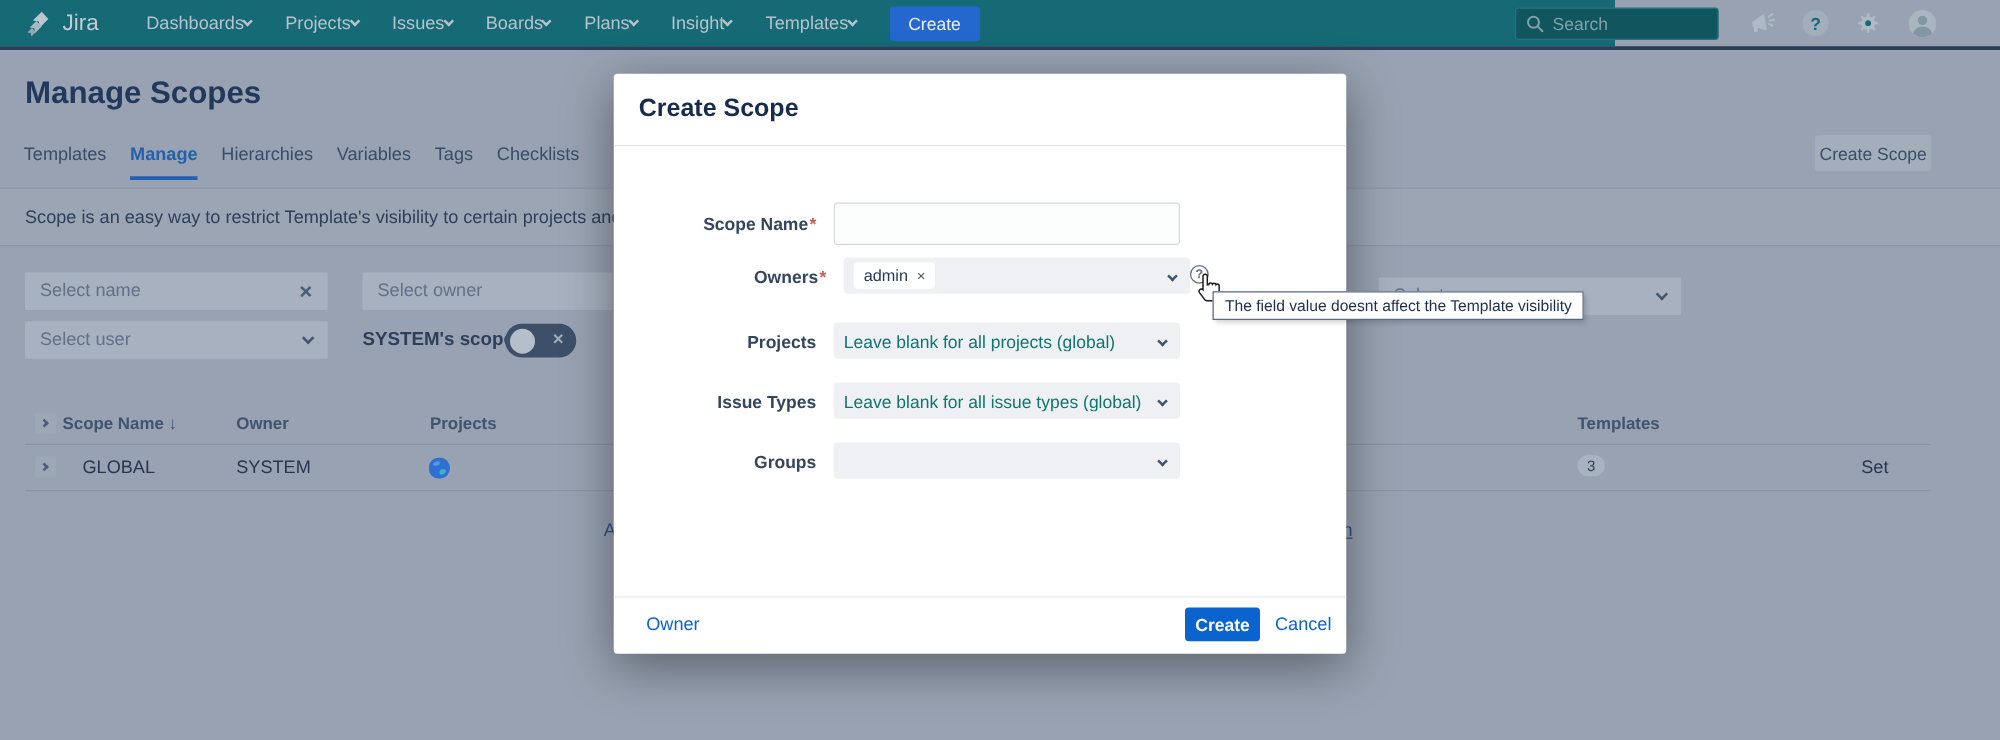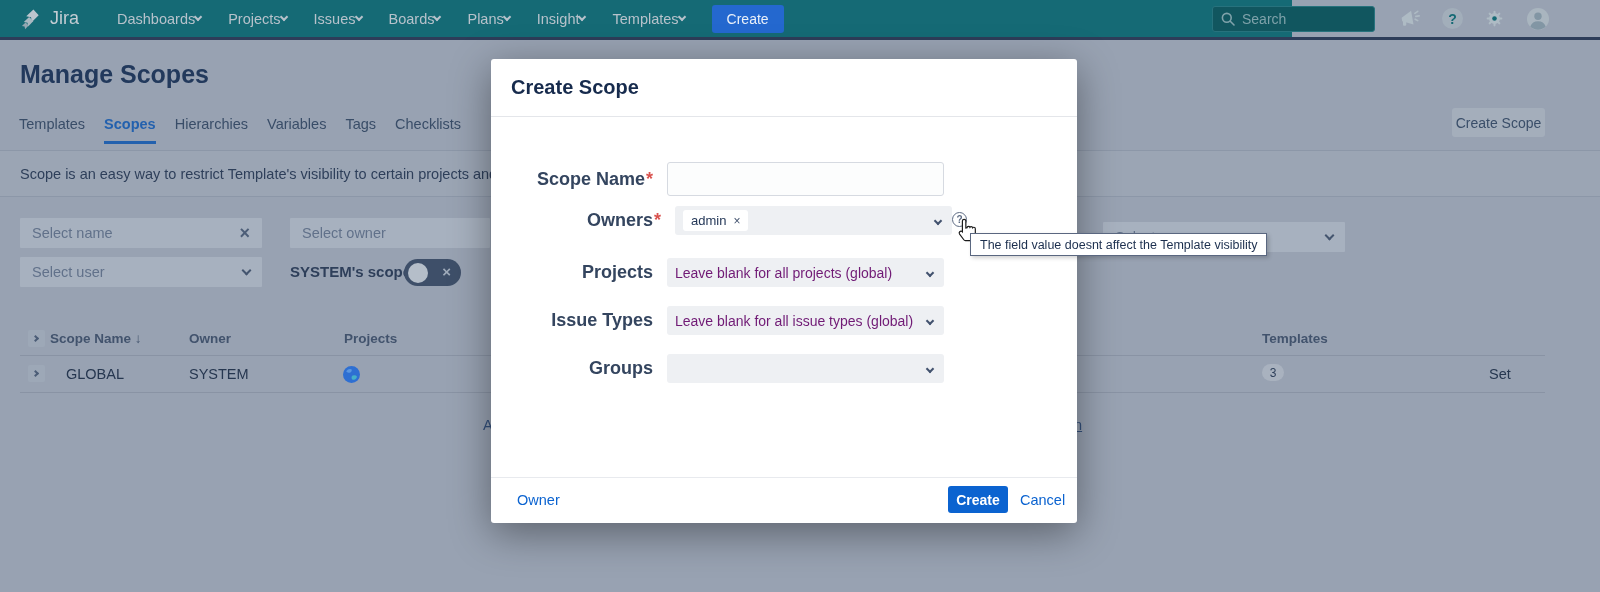--- a/index.html
+++ b/index.html
@@ -46,26 +46,26 @@
   .th { position:absolute; font-size:13.5px; font-weight:700; color:#42536d; }
   .td { position:absolute; font-size:14.5px; color:#263750; }
   .badge { position:absolute; left:1262px; top:364px; min-width:22px; height:17px; background:#a9b2bf; border-radius:9px; font-size:12px; color:#2e3f5a; display:flex; align-items:center; justify-content:center; padding:0 6px; }
   .fragment { position:absolute; font-size:14.5px; color:#33507c; z-index:1; }
 
   
   .modal { position:absolute; left:491px; top:59px; width:586px; height:464px; background:#ffffff; border-radius:3px; box-shadow:0 10px 40px rgba(0,0,0,.4); z-index:10; }
   .modal-title { position:absolute; left:20px; top:17px; font-size:20px; font-weight:600; color:#172b4d; }
   .modal-hdiv { position:absolute; left:0; top:57px; width:586px; height:1px; background:#e4e6ea; }
   .frow { position:absolute; left:0; width:586px; display:flex; align-items:center; }
-  .flabel { width:162px; text-align:right; font-size:18px; color:#34455f; font-weight:600; }
+  .flabel { width:162px; text-align:right; font-size:14px; color:#34455f; font-weight:600; }
   .req { color:#d9534f; margin-left:1px; }
   .fctrl { margin-left:14px; width:277px; position:relative; }
   .txt-input { width:277px; height:34px; background:#fcfdfd; border:1px solid #d6dae1; border-radius:3px; font-size:14px; color:#172b4d; padding:0 8px; font-family:inherit; outline:none; }
   .gsel { width:277px; height:29px; background:#eef0f3; border-radius:3px; display:flex; align-items:center; padding:0 26px 0 8px; cursor:pointer; }
-  .gsel .ph { font-size:14px; color:#701a75; white-space:nowrap; overflow:hidden; }
+  .gsel .ph { font-size:14px; color:#0f766e; white-space:nowrap; overflow:hidden; }
   .gsel-chev { position:absolute; right:11px; top:12px; width:6px; height:6px; border-right:2px solid #42526e; border-bottom:2px solid #42526e; transform:rotate(45deg); }
   .chip { display:inline-flex; align-items:center; gap:7px; background:#ffffff; border-radius:3px; padding:3px 8px; font-size:13px; color:#253858; }
   .chip .cx { font-size:12px; color:#42526e; cursor:pointer; }
   .q-icon { position:absolute; left:461px; top:153px; width:15px; height:15px; border:1.5px solid #5e6c84; border-radius:50%; color:#5e6c84; font-size:10px; font-weight:bold; display:flex; align-items:center; justify-content:center; }
   .cursor-svg { position:absolute; left:464px; top:158px; z-index:12; }
   .modal-fdiv { position:absolute; left:0; top:418px; width:586px; height:1px; background:#e8eaee; }
   .mlink { position:absolute; font-size:14.5px; color:#0b63d0; cursor:pointer; }
   .mcreate { position:absolute; left:457px; top:427px; width:60px; height:27px; background:#0b63d0; color:#ffffff; border:none; border-radius:3px; font-size:14px; font-weight:600; cursor:pointer; }
 
   .tooltip { position:absolute; left:970px; top:233px; height:23px; background:#ffffff; border:1px solid #5a6780; box-shadow:2px 2px 4px rgba(0,0,0,.18); display:flex; align-items:center; padding:0 9px; z-index:40; }
@@ -148,21 +148,21 @@
     <circle cx="12" cy="12" r="11" fill="#a9b5bf"></circle>
     <circle cx="12" cy="9.3" r="3.7" fill="#8296a4"></circle>
     <path d="M4.3 19.6 a8.2 8.2 0 0 1 15.4 0 a11 11 0 0 1 -15.4 0 z" fill="#8296a4"></path>
   </svg>
 </div>
 
 <h1 class="page-title">Manage Scopes</h1>
 
 <div class="tabs">
   <div class="tab">Templates</div>
-  <div class="tab active">Scopes</div>
+  <div class="tab active">Manage</div>
   <div class="tab">Hierarchies</div>
   <div class="tab">Variables</div>
   <div class="tab">Tags</div>
   <div class="tab">Checklists</div>
 </div>
 
 <button class="create-scope-btn">Create Scope</button>
 
 <div class="desc-band">
   <span>Scope is an easy way to restrict Template's visibility to certain projects and issue typ</span>

